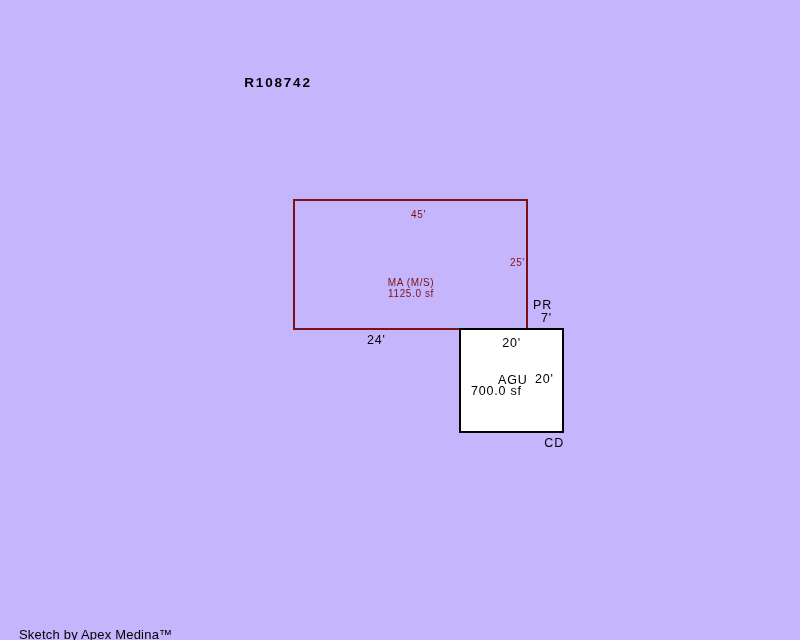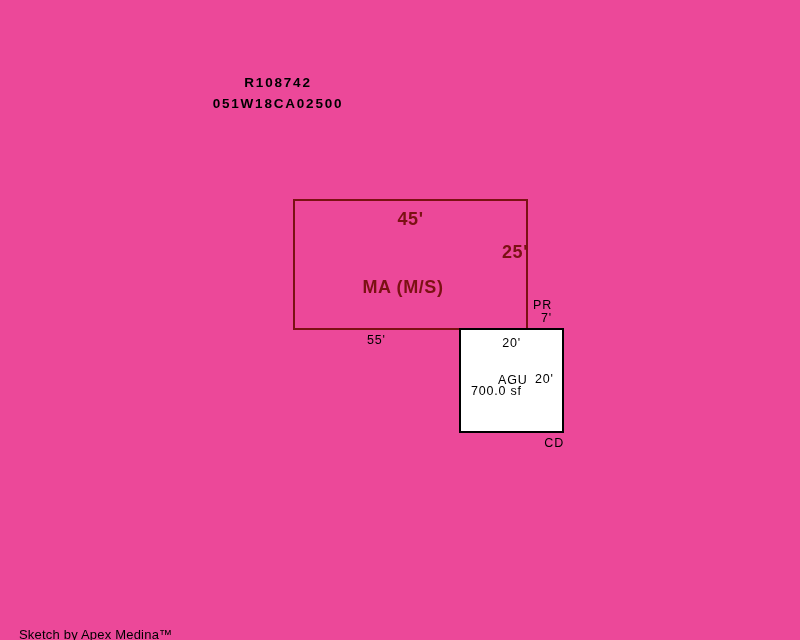--- a/index.html
+++ b/index.html
@@ -1,43 +1,44 @@
 <!DOCTYPE html>
 <html><head>
 <meta charset="utf-8">
 <style>
   html, body { margin: 0; padding: 0; background: #fff; }
   .canvas {
     position: relative;
     width: 800px;
     height: 640px;
-    background: #ec4899;
+    background: #c4b5fd;
     overflow: hidden;
     font-family: "Liberation Sans", sans-serif;
   }
   .lbl {
     position: absolute;
     line-height: 1.05;
     white-space: nowrap;
     z-index: 3;
   }
   .id-text {
     font-weight: bold;
     font-size: 13.5px;
     letter-spacing: 1.8px;
     color: #000000;
     text-align: center;
     width: 556px;
     left: 0;
   }
   .maroon-text {
     color: #7b1113;
-    font-weight: bold;
-    font-size: 18px;
+    font-weight: normal;
+    font-size: 10px;
     letter-spacing: 0.6px;
+    padding-left: 8px;
   }
   .black-text {
     color: #000000;
     font-size: 12.5px;
     letter-spacing: 0.8px;
     text-align: center;
   }
   .main-rect {
     position: absolute;
     left: 293px; top: 199px;
@@ -51,21 +52,21 @@
     position: absolute;
     left: 459px; top: 328px;
     width: 105px; height: 105px;
     border: 2px solid #000000;
     box-sizing: border-box;
     background: #ffffff;
     z-index: 2;
   }
   .dim-45    { left: 293px; top: 210px; width: 235px; text-align: center; }
   .main-center { left: 293px; top: 258px; width: 220px; text-align: center; margin-top: 20px; }
-  .dim-25    { left: 502px; top: 243px; }
+  .dim-25    { left: 502px; top: 258px; }
   .dim-32    { left: 367px; top: 334px; }
   .pr-code   { left: 533px; top: 299px; }
   .pr-dim    { left: 541px; top: 312px; }
   .agu-dim-top   { left: 459px; top: 337px; width: 105px; text-align: center; }
   .agu-code      { left: 498px; top: 374px; }
   .agu-dim-right { left: 535px; top: 373px; }
   .agu-area      { left: 471px; top: 385px; }
   .cd-code   { left: 459px; top: 437px; width: 105px; text-align: right; }
   .credit {
     position: absolute;
@@ -76,33 +77,33 @@
     white-space: nowrap;
     z-index: 3;
   }
 </style>
 </head>
 <body>
 
 <div class="canvas">
 
   <div class="lbl id-text" style="top:76px;">R108742</div>
-  <div class="lbl id-text" style="top:97px;">051W18CA02500</div>
 
   <div class="main-rect"></div>
 
   <div class="lbl maroon-text dim-45">45'</div>
 
   <div class="lbl maroon-text main-center">
     <div>MA (M/S)</div>
+    <div>1125.0 sf</div>
   </div>
 
   <div class="lbl maroon-text dim-25">25'</div>
 
-  <div class="lbl black-text dim-32">55'</div>
+  <div class="lbl black-text dim-32">24'</div>
 
   <div class="lbl black-text pr-code">PR</div>
   <div class="lbl black-text pr-dim">7'</div>
 
   <div class="agu-rect"></div>
 
   <div class="lbl black-text agu-dim-top">20'</div>
   <div class="lbl black-text agu-code">AGU</div>
   <div class="lbl black-text agu-dim-right">20'</div>
   <div class="lbl black-text agu-area">700.0 sf</div>

